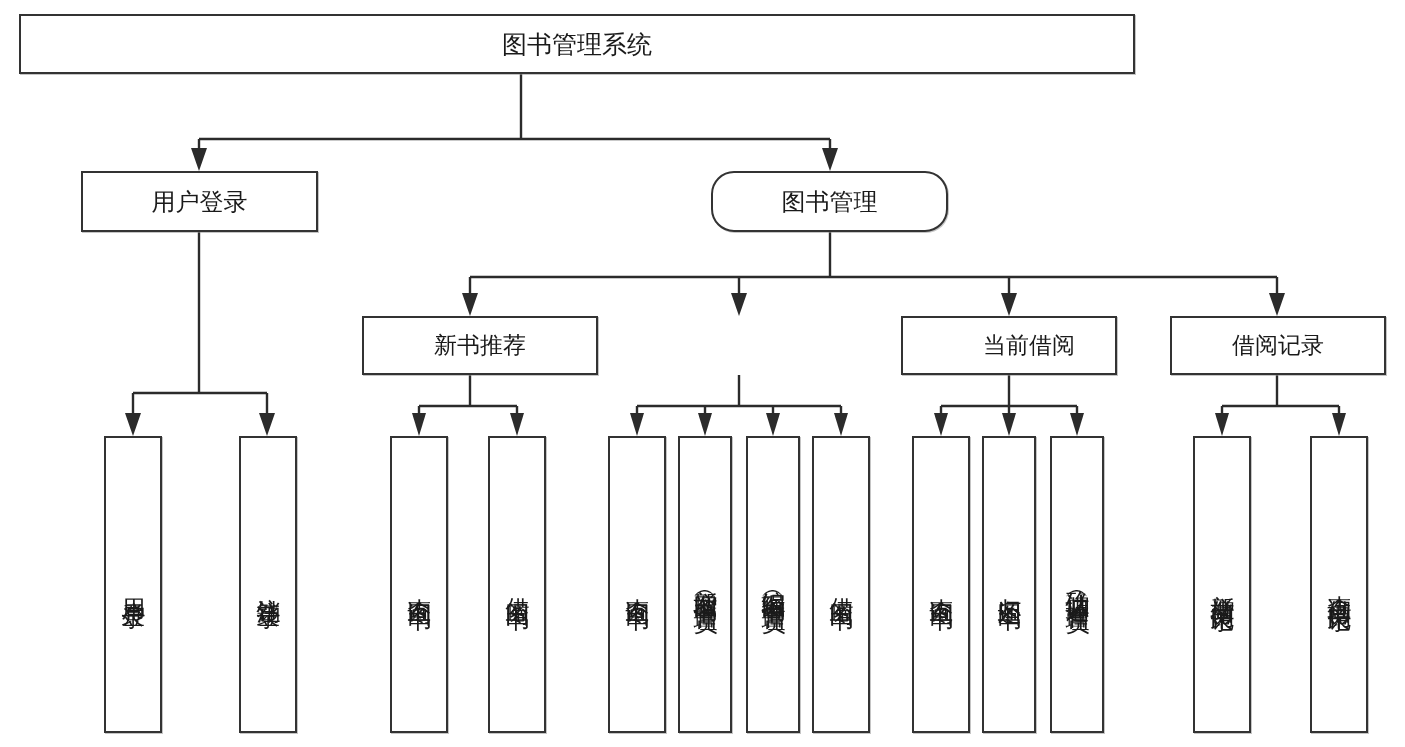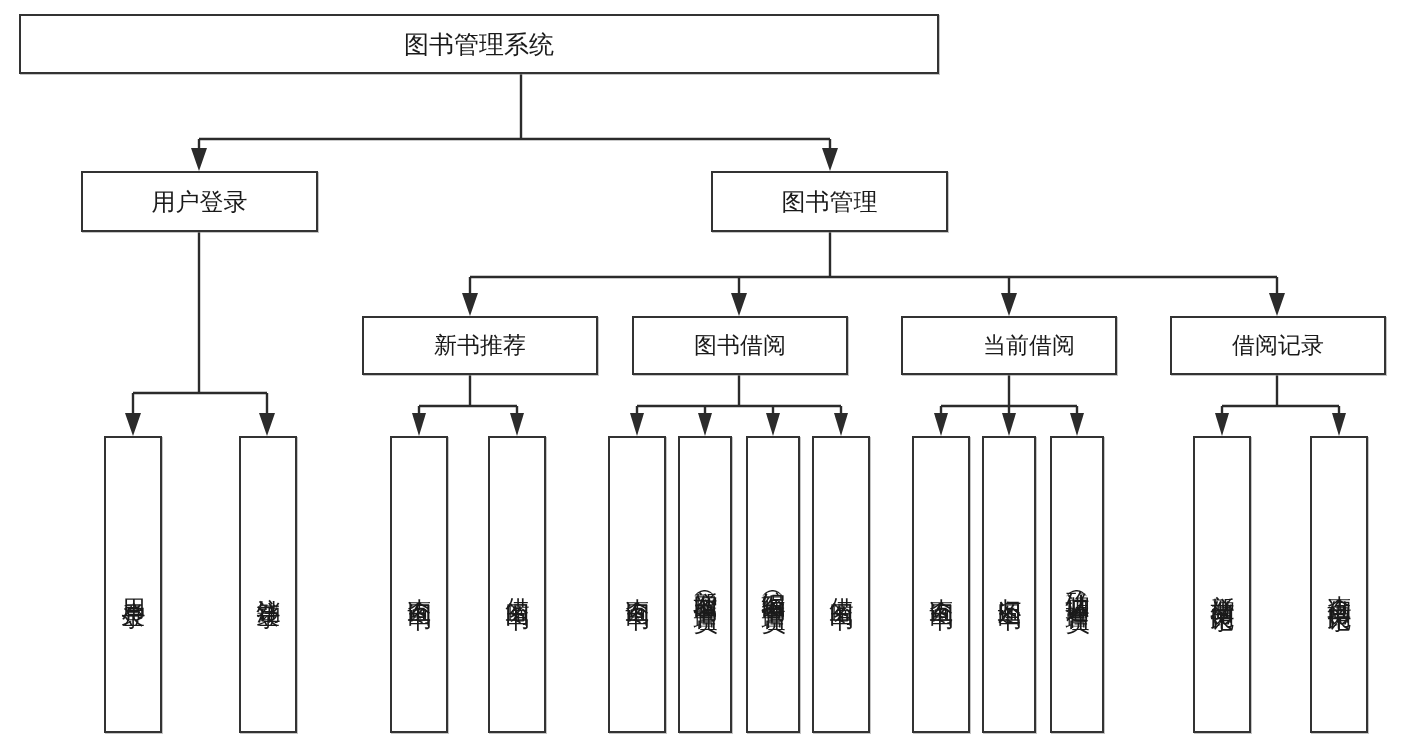--- a/index.html
+++ b/index.html
@@ -141,39 +141,36 @@
     <polygon points="1077,436 1070,413 1084,413"></polygon>
 
     <line x1="1277" y1="375" x2="1277" y2="406"></line>
     <line x1="1222" y1="406" x2="1339" y2="406"></line>
     <line x1="1222" y1="406" x2="1222" y2="423"></line>
     <polygon points="1222,436 1215,413 1229,413"></polygon>
     <line x1="1339" y1="406" x2="1339" y2="423"></line>
     <polygon points="1339,436 1332,413 1346,413"></polygon>
   </svg>
 
-  <div class="node root horizontal" style="left:19px; top:14px; width:920px; height:60px;">
+  <div class="node root horizontal" style="left:19px; top:14px; width:1116px; height:60px;">
     <span class="node-label">图书管理系统</span>
   </div>
 
   <div class="node lvl1 horizontal" style="left:81px; top:171px; width:237px; height:61px;">
     <span class="node-label">用户登录</span>
   </div>
 
-  <div class="node lvl1 horizontal" style="left:711px; top:171px; width:237px; height:61px;">
+  <div class="node lvl1 horizontal" style="left:711px; top:171px; width:237px; height:61px;border-radius:23px;">
     <span class="node-label">图书管理</span>
   </div>
 
   <div class="node lvl2 horizontal" style="left:362px; top:316px; width:236px; height:59px;">
     <span class="node-label">新书推荐</span>
   </div>
 
-  <div class="node lvl2 horizontal" style="left:632px; top:316px; width:216px; height:59px;">
-    <span class="node-label">图书借阅</span>
-  </div>
 
   <div class="node lvl2 horizontal" style="left:901px; top:316px; width:216px; height:59px;padding-left:40px;">
     <span class="node-label">当前借阅</span>
   </div>
 
   <div class="node lvl2 horizontal" style="left:1170px; top:316px; width:216px; height:59px;">
     <span class="node-label">借阅记录</span>
   </div>
 
   <div class="node leaf vertical" style="left:104px; top:436px; width:58px; height:297px;">

